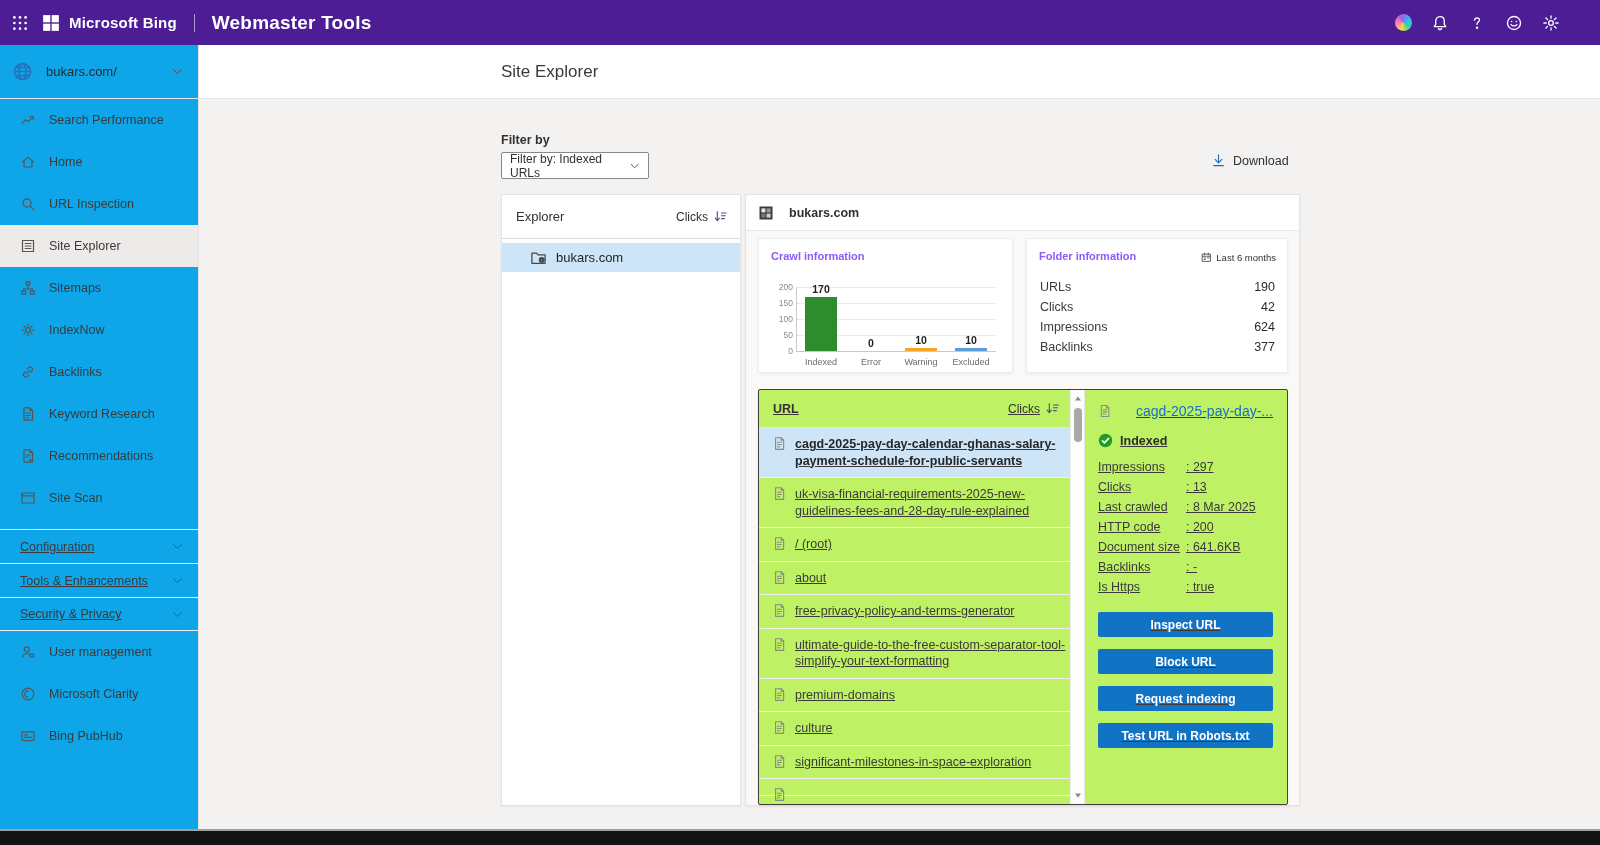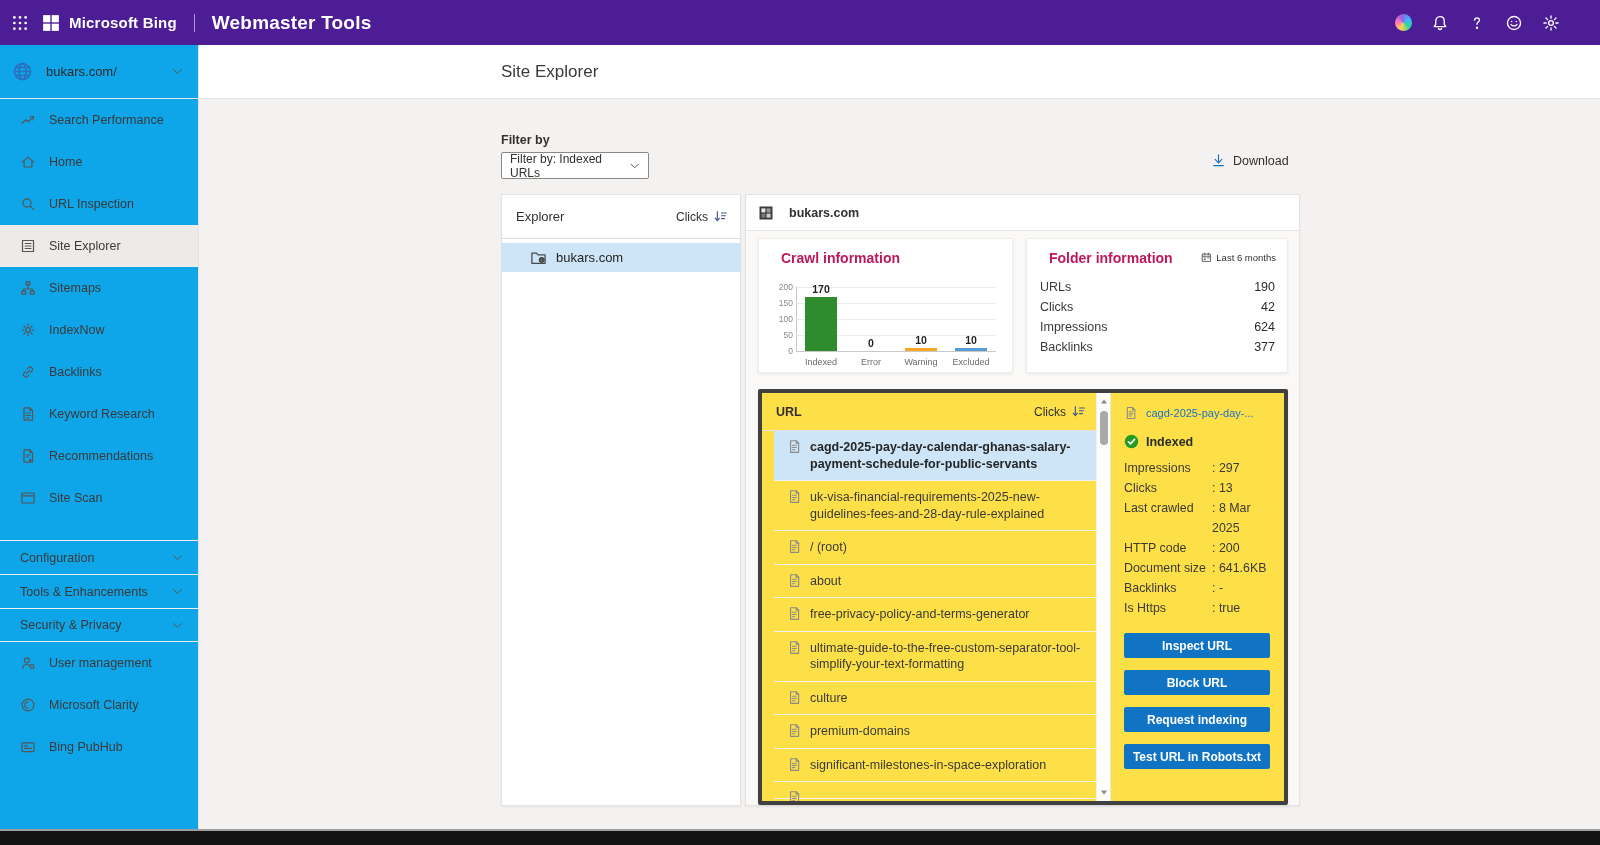--- a/index.html
+++ b/index.html
@@ -29,21 +29,21 @@
   .site-selector .site-name{font-size:13px;color:#2b2b2b;margin-left:13px;}
   .site-selector .chev{margin-left:auto;width:13px;height:13px;color:#555;}
   .nav{padding-top:0;}
   .nav-item{height:42px;display:flex;align-items:center;padding:0 12px 0 20px;cursor:pointer;font-size:12.5px;color:#3b3a39;}
   .nav-item.selected{background:#edebe9;}
   .nav-item .ic{width:16px;height:16px;color:#575655;flex:0 0 16px;}
   .nav-item .nav-label{margin-left:13px;white-space:nowrap;}
   .nav-section{height:34px;display:flex;align-items:center;padding:0 14px 0 20px;
     border-top:1px solid #ededed;font-size:12.5px;color:#3b3a39;cursor:pointer;}
   .nav-section .chev{margin-left:auto;width:13px;height:13px;color:#555;}
-  .nav-sections{margin-top:21px;}
+  .nav-sections{margin-top:10px;text-decoration:underline;}
   .nav-sections .nav-section:last-child{border-bottom:1px solid #ededed;}
 
   
   .header-band{position:absolute;top:45px;left:199px;right:0;height:54px;background:#fff;
     border-bottom:1px solid #e4e4e4;display:flex;align-items:center;z-index:10;}
   .page-title{padding-left:302px;font-size:17px;color:#3b3a39;font-weight:400;}
 
   
   .content{position:absolute;top:99px;left:199px;right:0;bottom:16px;background:#f3f2f1;overflow:hidden;}
   .filter-label{position:absolute;left:302px;top:34px;font-size:12.5px;font-weight:700;color:#323130;}
@@ -67,57 +67,57 @@
 
   .main-panel{left:546px;top:95px;width:555px;height:612px;display:flex;flex-direction:column;}
   .main-hdr{height:36px;display:flex;align-items:center;padding:0 12px;border-bottom:1px solid #e6e6e6;background:#fff;}
   .main-hdr .ic{width:16px;height:16px;}
   .main-hdr .main-site{font-size:12.5px;font-weight:700;color:#323130;margin-left:15px;}
   .main-body{flex:1;background:#faf9f8;padding:7px 11px 0 12px;display:flex;flex-direction:column;}
   .cards-row{display:flex;gap:13px;height:135px;flex:0 0 135px;}
   .card{background:#fff;border:1px solid #ededec;box-shadow:0 1px 3px rgba(0,0,0,.07);border-radius:2px;position:relative;}
   .crawl-card{width:255px;}
   .folder-card{flex:1;}
-  .card-title{position:absolute;top:11px;left:22px;font-size:14px;font-weight:700;color:#be185d;}
+  .card-title{position:absolute;top:11px;left:12px;font-size:11px;font-weight:700;color:#8b5cf6;}
   .card-period{position:absolute;top:13px;right:11px;display:flex;align-items:center;gap:4px;
     font-size:9.5px;color:#323130;}
   .card-period .ic{width:11px;height:11px;color:#444;}
 
   
   .chart{position:absolute;left:10px;right:10px;top:36px;height:95px;font-size:0;}
   .chart .gline{position:absolute;height:1px;background:#ebebeb;}
   .chart .gline.base{background:#c9c9c9;}
   .chart .yax{position:absolute;width:1px;background:#c9c9c9;}
   .chart .ytick{position:absolute;width:24px;text-align:right;font-size:8.5px;color:#8a8a8a;}
   .chart .bar{position:absolute;}
   .chart .bval{position:absolute;text-align:center;font-size:10.5px;font-weight:700;color:#1f1f1f;}
   .chart .bcat{position:absolute;text-align:center;font-size:9px;color:#6b6b6b;}
 
   
   .stats{position:absolute;left:13px;right:12px;top:38px;}
   .stat-row{display:flex;justify-content:space-between;font-size:12.5px;color:#3b3a39;line-height:20px;}
   .stat-row .stat-value{color:#2b2b2b;}
 
   
-  .lower-card{margin-top:16px;flex:1;display:flex;background:#fde047;border:4px solid #404040;
-    box-shadow:0 1px 3px rgba(0,0,0,.07);border-radius:2px;overflow:hidden;}
+  .lower-card{margin-top:16px;flex:1;display:flex;background:#bef264;border:1px solid #404040;
+    box-shadow:0 1px 3px rgba(0,0,0,.07);border-radius:2px;overflow:hidden;text-decoration:underline;}
   .url-section{width:348px;position:relative;display:flex;flex-direction:column;}
   .url-hdr{height:38px;flex:0 0 38px;display:flex;align-items:center;padding:0 24px 0 14px;border-bottom:1px solid #e2e2e2;}
   .url-hdr .hdr-title{font-size:12.5px;font-weight:700;color:#323130;}
   .url-rows{flex:1;overflow:hidden;}
   .url-row{position:relative;padding:8px 14px 8px 36px;border-bottom:1px solid #efefef;
-    font-size:12.5px;line-height:16.5px;color:#3b3a39;cursor:pointer;word-break:break-word;margin-left:12px;}
+    font-size:12.5px;line-height:16.5px;color:#3b3a39;cursor:pointer;word-break:break-word;}
   .url-row.selected{background:#cde5f7;font-weight:700;color:#262626;}
   .url-row .ic{position:absolute;left:13px;top:8px;width:15px;height:15px;color:#8a8a8a;}
   .vscroll{position:absolute;right:0;top:0;bottom:0;width:14px;background:#fdfdfd;border-left:1px solid #f0f0f0;}
   .vscroll .arr{position:absolute;left:1px;width:12px;height:12px;color:#7a7a7a;}
   .vscroll .thumb{position:absolute;left:3px;top:18px;width:8px;height:34px;background:#a9a9a9;border-radius:4px;}
 
   .detail{flex:1;border-left:1px solid #e8e8e8;padding:13px 14px 0 13px;}
-  .detail-link{display:flex;align-items:center;gap:8px;color:#1a6fc4;font-size:11px;cursor:pointer;white-space:nowrap;}
+  .detail-link{display:flex;align-items:center;gap:24px;color:#1a6fc4;font-size:14px;cursor:pointer;white-space:nowrap;}
   .detail-link .ic{width:14px;height:14px;color:#8a8a8a;flex:0 0 14px;}
   .detail-status{margin-top:14px;display:flex;align-items:center;gap:7px;font-size:12.5px;font-weight:700;color:#2b2b2b;}
   .detail-status .ic{width:15px;height:15px;}
   .props{margin-top:9px;}
   .prop-row{display:grid;grid-template-columns:88px 1fr;font-size:12.4px;line-height:20px;color:#3b3a39;}
   .actions{margin-top:15px;}
   .btn{display:block;width:100%;height:25px;margin-bottom:12px;background:#1173c4;color:#fff;
     border:none;border-radius:2px;font-size:12px;font-weight:700;font-family:"Liberation Sans",sans-serif;cursor:pointer;}
 
   .bottombar{position:absolute;left:0;bottom:0;width:100%;height:16px;background:#131313;border-top:2px solid #a0a0a0;z-index:40;}
@@ -549,28 +549,28 @@
                       <path d="M9.8 1.8v2.6h2.6"></path>
                       <path d="M5.8 6.6h4.2M5.8 9h4.2M5.8 11.4h2.6"></path>
                     </svg>
                   </span><span>ultimate-guide-to-the-free-custom-separator-tool-simplify-your-text-formatting</span></div>
                 <div class="url-row"><span class="ic">
                     <svg viewBox="0 0 16 16" fill="none" stroke="currentColor" stroke-width="1.2" stroke-linecap="round" stroke-linejoin="round">
                       <path d="M3.8 1.8h6l2.6 2.6v9.8H3.8z"></path>
                       <path d="M9.8 1.8v2.6h2.6"></path>
                       <path d="M5.8 6.6h4.2M5.8 9h4.2M5.8 11.4h2.6"></path>
                     </svg>
+                  </span><span>premium-domains</span></div>
+                <div class="url-row"><span class="ic">
+                    <svg viewBox="0 0 16 16" fill="none" stroke="currentColor" stroke-width="1.2" stroke-linecap="round" stroke-linejoin="round">
+                      <path d="M3.8 1.8h6l2.6 2.6v9.8H3.8z"></path>
+                      <path d="M9.8 1.8v2.6h2.6"></path>
+                      <path d="M5.8 6.6h4.2M5.8 9h4.2M5.8 11.4h2.6"></path>
+                    </svg>
                   </span><span>culture</span></div>
-                <div class="url-row"><span class="ic">
-                    <svg viewBox="0 0 16 16" fill="none" stroke="currentColor" stroke-width="1.2" stroke-linecap="round" stroke-linejoin="round">
-                      <path d="M3.8 1.8h6l2.6 2.6v9.8H3.8z"></path>
-                      <path d="M9.8 1.8v2.6h2.6"></path>
-                      <path d="M5.8 6.6h4.2M5.8 9h4.2M5.8 11.4h2.6"></path>
-                    </svg>
-                  </span><span>premium-domains</span></div>
                 <div class="url-row"><span class="ic">
                     <svg viewBox="0 0 16 16" fill="none" stroke="currentColor" stroke-width="1.2" stroke-linecap="round" stroke-linejoin="round">
                       <path d="M3.8 1.8h6l2.6 2.6v9.8H3.8z"></path>
                       <path d="M9.8 1.8v2.6h2.6"></path>
                       <path d="M5.8 6.6h4.2M5.8 9h4.2M5.8 11.4h2.6"></path>
                     </svg>
                   </span><span>significant-milestones-in-space-exploration</span></div>
                 <div class="url-row">
                   <span class="ic">
                     <svg viewBox="0 0 16 16" fill="none" stroke="currentColor" stroke-width="1.2" stroke-linecap="round" stroke-linejoin="round">

